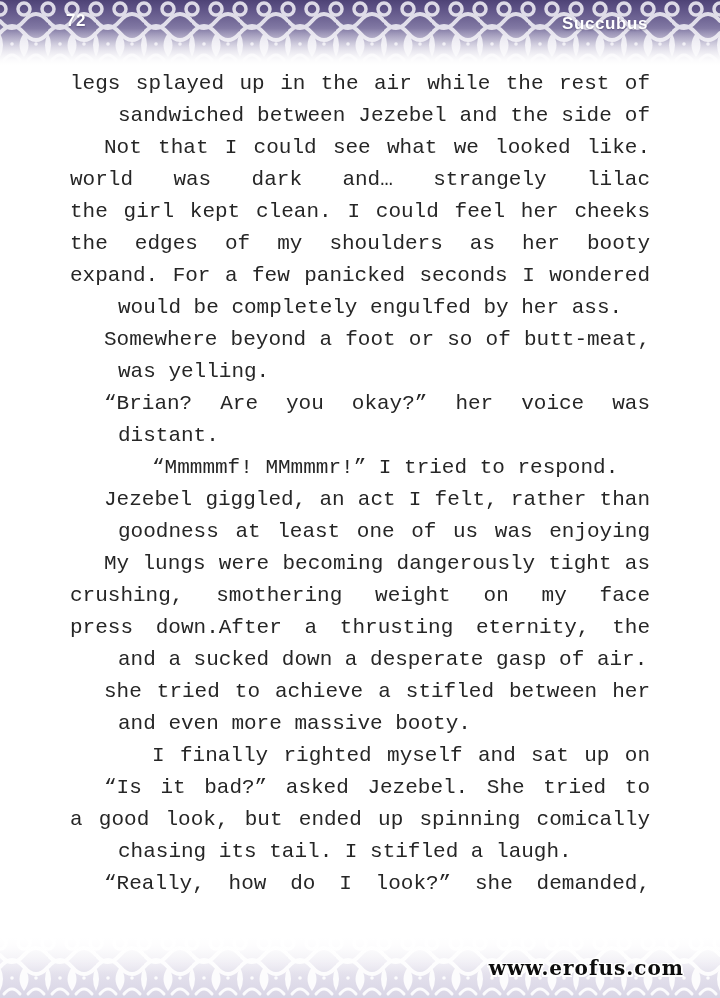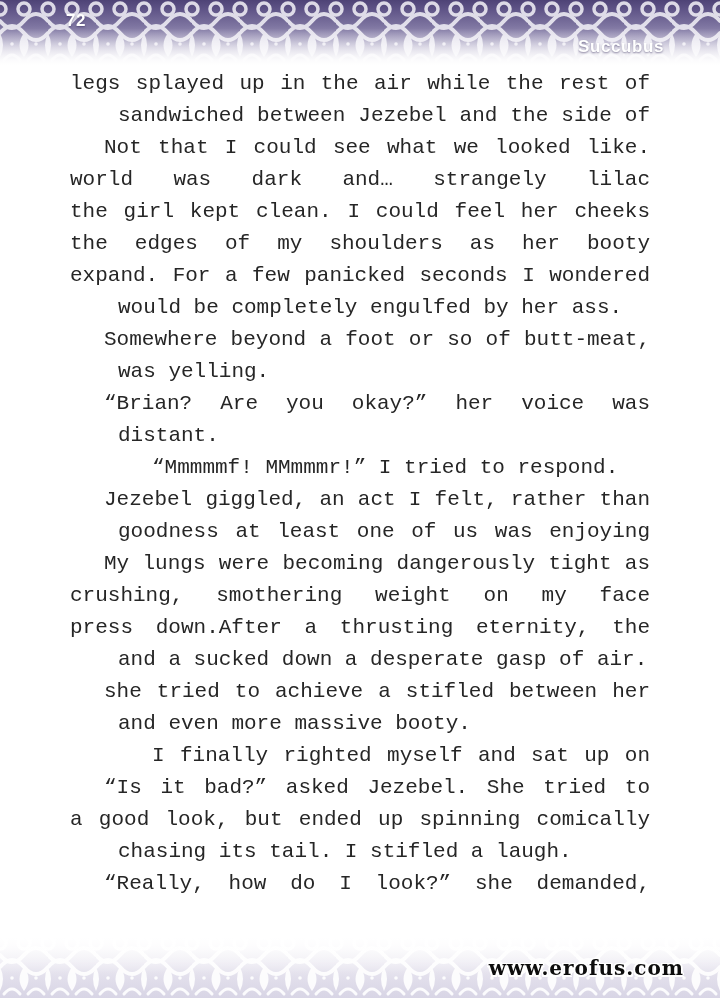--- a/index.html
+++ b/index.html
@@ -30,26 +30,25 @@
   }
 
   .page-number {
     position: absolute; top: 11px; left: 66px;
     color: #ffffff;
     font: bold 17px "Liberation Sans", sans-serif;
     letter-spacing: 0.5px;
     text-shadow: 0 1px 2px rgba(55,45,90,0.55);
   }
   .book-title {
-    position: absolute; top: 14px; right: 56px;
+    position: absolute; top: 14px; right: 72px;
     color: #ffffff;
     font: bold 17px "Liberation Sans", sans-serif;
     letter-spacing: 0.6px;
     text-shadow: 0 1px 2px rgba(55,45,90,0.55);
-    margin-top: 23px;
   }
 
   
   .band-bottom {
     position: absolute; bottom: 0; left: 0;
     width: 720px; height: 64px;
     background: linear-gradient(180deg,
       #ffffff 0%, #efedf4 38%, #e1deeb 70%, #d8d5e5 100%);
   }
   .band-bottom .fade {

